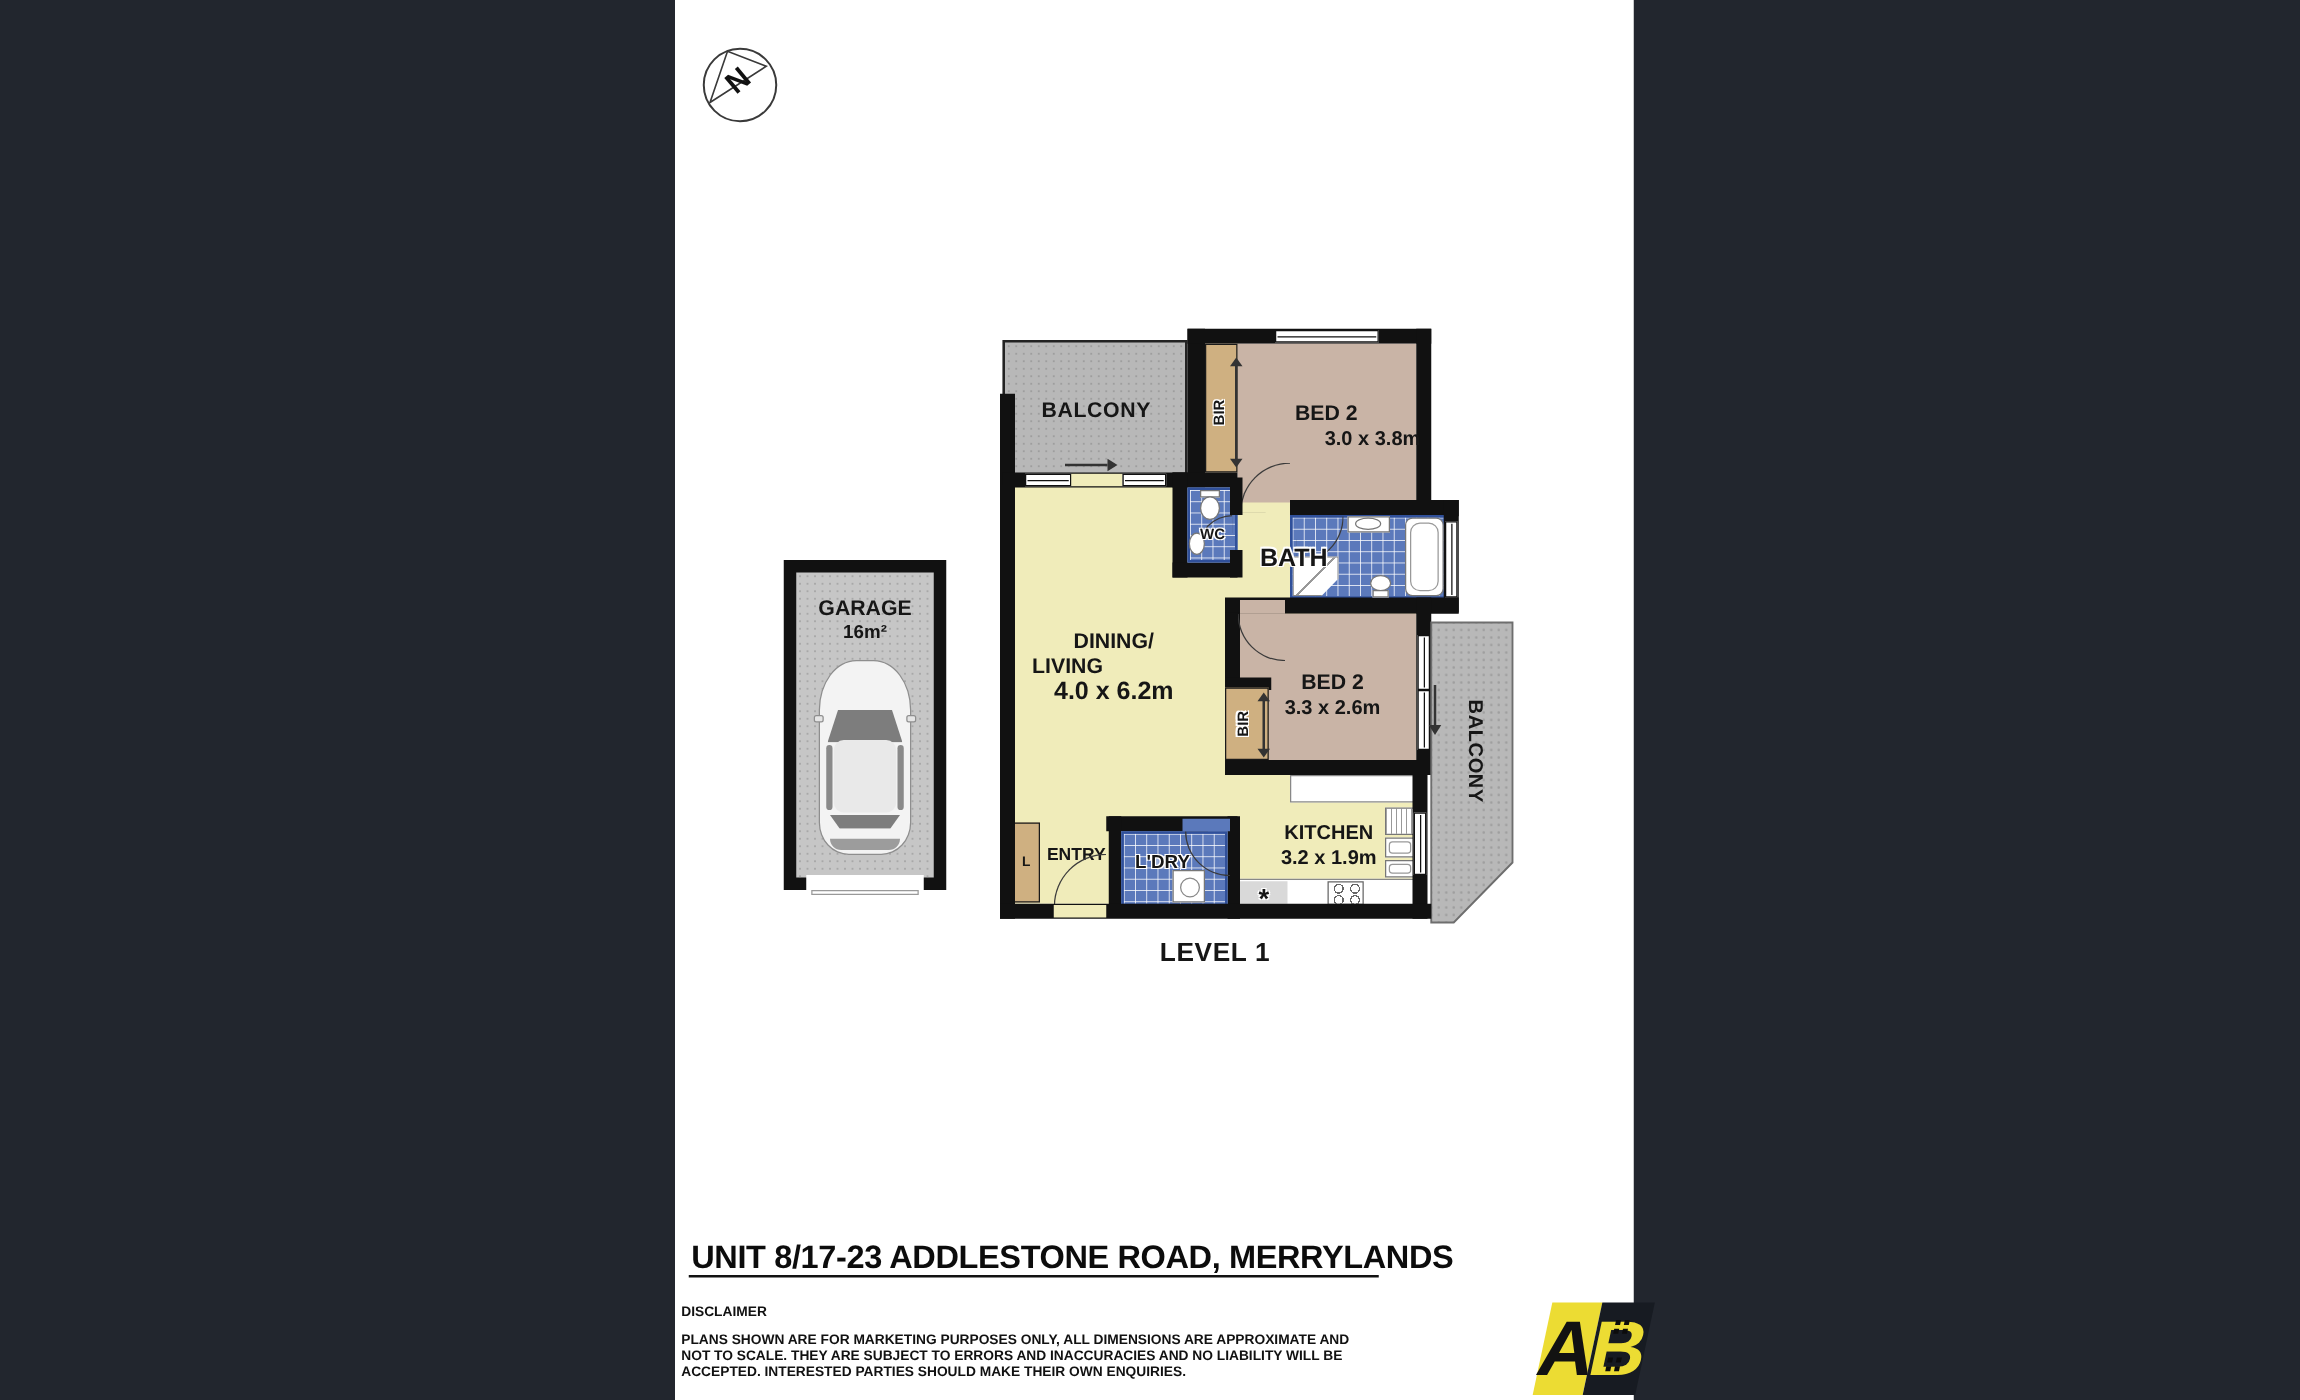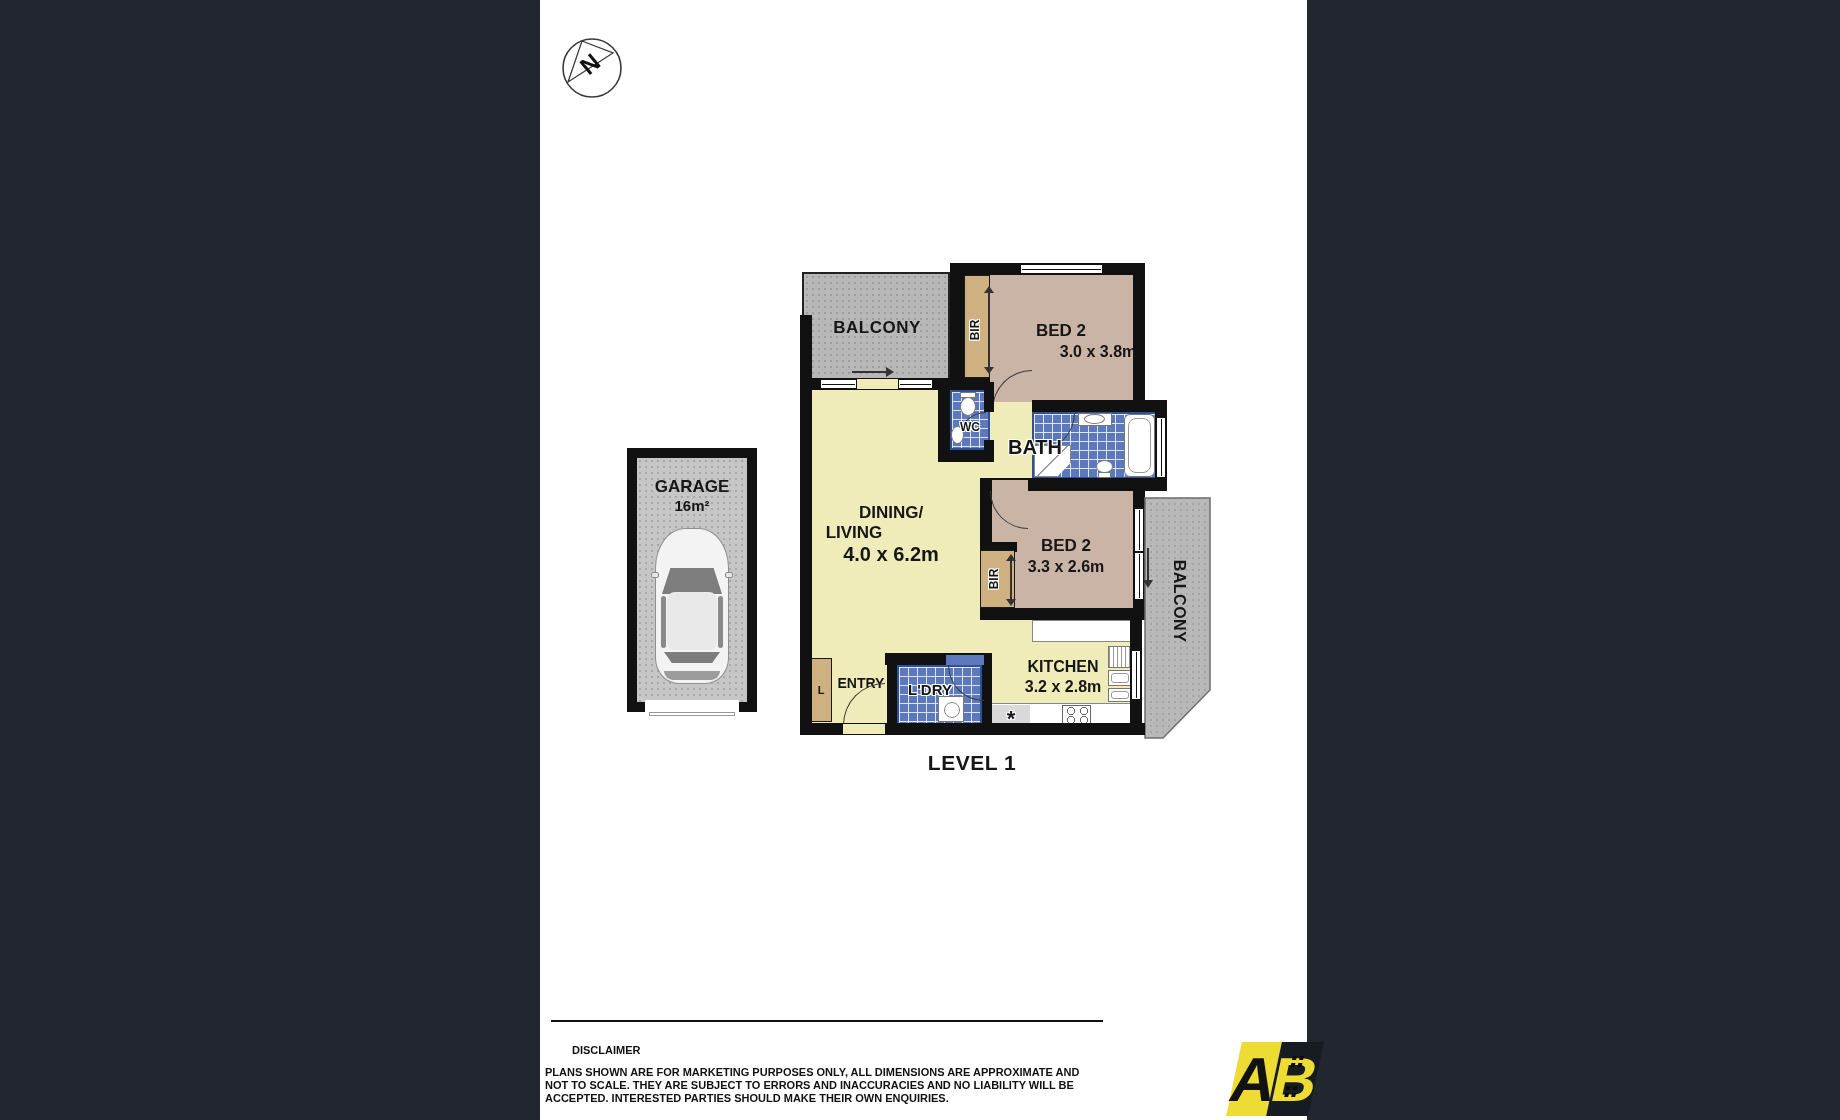--- a/index.html
+++ b/index.html
@@ -205,21 +205,21 @@
   <div class="fix" style="left:990px;top:703px;width:143px;height:22px;border-color:#888"></div>
   <div class="abs" style="left:992px;top:705px;width:38px;height:18px;background:#d9d9d9"></div>
   <div class="lbl" style="left:1011px;top:719px;font-size:22px">*</div>
   <div class="stove" style="left:1062px;top:705px;width:29px;height:19px"></div>
   <div class="dishw" style="left:1108px;top:646px;width:24px;height:22px"></div>
   <div class="sink" style="left:1108px;top:670px;width:24px;height:16px"></div>
   <div class="sink" style="left:1108px;top:688px;width:24px;height:14px"></div>
   <div class="wall" style="left:1130px;top:620px;width:12px;height:115px"></div>
   <div class="win win-v" style="left:1131px;top:650px;width:10px;height:50px"></div>
   <div class="lbl lbl-plain" style="left:1063px;top:667px;font-size:16px">KITCHEN</div>
-  <div class="lbl lbl-plain" style="left:1063px;top:687px;font-size:16px">3.2 x 2.8m</div>
+  <div class="lbl lbl-plain" style="left:1063px;top:687px;font-size:16px">3.2 x 1.9m</div>
 
   <div class="wall" style="left:885px;top:653px;width:105px;height:12px"></div>
   <div class="wall" style="left:887px;top:653px;width:10px;height:80px"></div>
   <div class="wall" style="left:982px;top:653px;width:10px;height:82px"></div>
   <div class="tile" style="left:897px;top:665px;width:85px;height:60px"></div>
   <div class="abs" style="left:946px;top:655px;width:38px;height:10px;background:#5b79bb"></div>
   <div class="arc arc-bl" style="left:948px;top:665px;width:36px;height:36px"></div>
   <div class="washer" style="left:938px;top:696px;width:26px;height:26px"></div>
   <div class="lbl" style="left:930px;top:690px;font-size:15px">L'DRY</div>
 
@@ -231,22 +231,23 @@
   <div class="wall" style="left:800px;top:388px;width:12px;height:347px"></div>
   <div class="wall" style="left:800px;top:723px;width:345px;height:12px"></div>
   <div class="abs" style="left:843px;top:724px;width:42px;height:10px;background:#f0ecba"></div>
 
   <div class="lbl lbl-plain" style="left:891px;top:513px;font-size:17px">DINING/</div>
   <div class="lbl lbl-plain" style="left:854px;top:533px;font-size:17px">LIVING</div>
   <div class="lbl lbl-plain" style="left:891px;top:554px;font-size:20px">4.0 x 6.2m</div>
 
   <div class="lbl lbl-plain" style="left:972px;top:763px;font-size:21px;letter-spacing:0.5px">LEVEL 1</div>
 
+  <div class="title" style="left:553px;top:990px">UNIT 8/17-23 ADDLESTONE ROAD, MERRYLANDS</div>
   <div class="rule" style="left:551px;top:1020px;width:552px;height:2px"></div>
-  <div class="disc" style="left:572px;top:1044px">DISCLAIMER</div>
+  <div class="disc" style="left:545px;top:1044px">DISCLAIMER</div>
   <div class="disc" style="left:545px;top:1066px">PLANS SHOWN ARE FOR MARKETING PURPOSES ONLY, ALL DIMENSIONS ARE APPROXIMATE AND</div>
   <div class="disc" style="left:545px;top:1079px">NOT TO SCALE. THEY ARE SUBJECT TO ERRORS AND INACCURACIES AND NO LIABILITY WILL BE</div>
   <div class="disc" style="left:545px;top:1092px">ACCEPTED. INTERESTED PARTIES SHOULD MAKE THEIR OWN ENQUIRIES.</div>
 
   <div class="logo">
     <div class="logo-a">A</div>
     <div class="logo-b">
       <span>B</span>
       <div class="logo-win" style="top:14px">
           <div></div>

